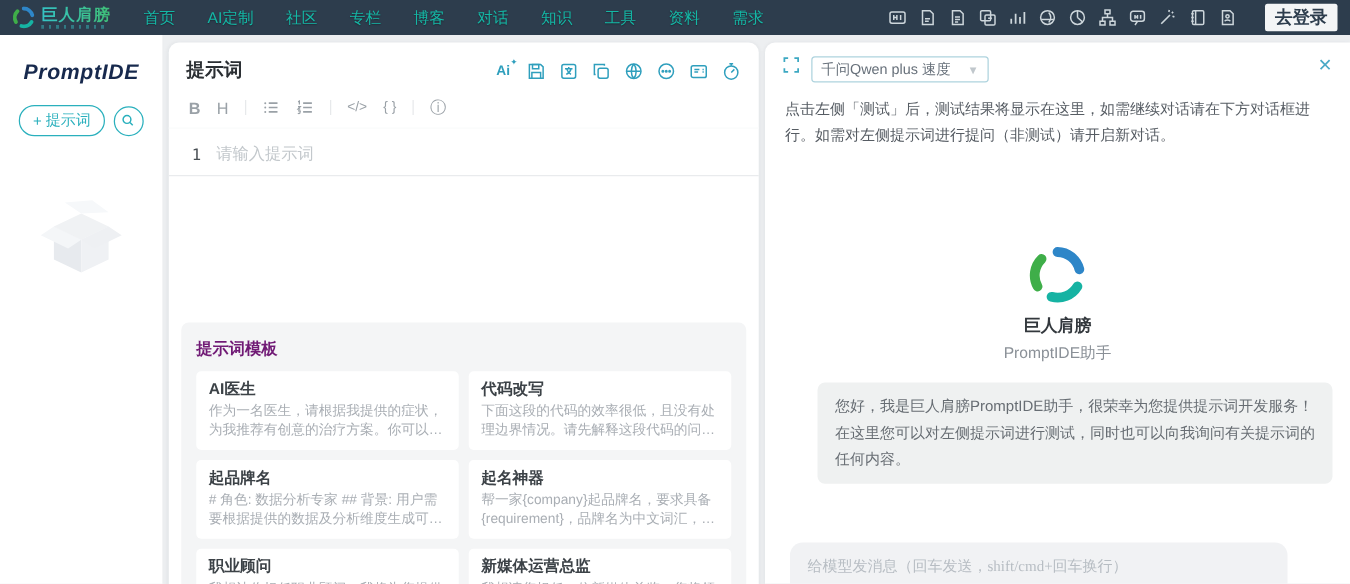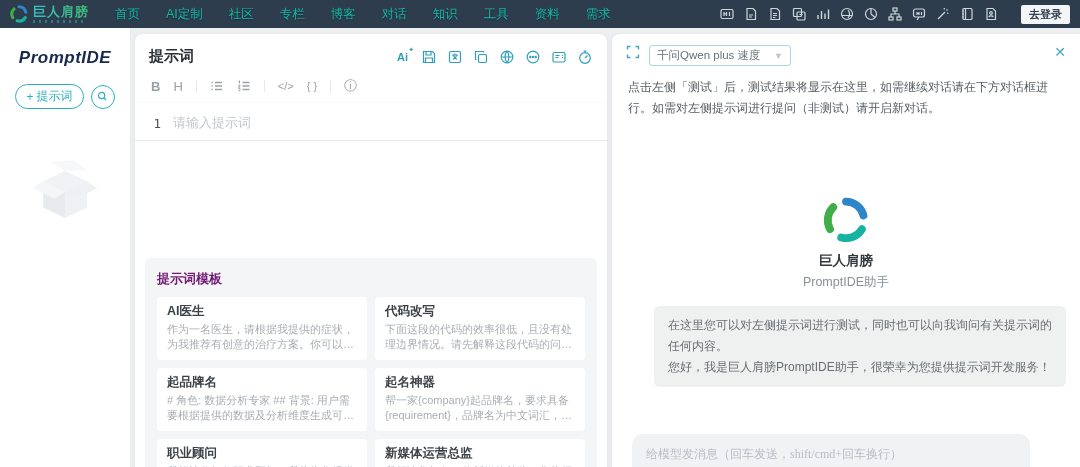--- a/index.html
+++ b/index.html
@@ -12,21 +12,21 @@
   .brand-name{font-size:13px;font-weight:700;letter-spacing:1px;
     background:linear-gradient(90deg,#35c2c4,#3fbf76);-webkit-background-clip:text;background-clip:text;color:transparent;}
   .brand-dots{margin-top:2px;height:3px;width:54px;opacity:.45;
     background:repeating-linear-gradient(90deg,#35c2c4 0 2px,transparent 2px 6px);}
   .menu{display:flex;align-items:center;gap:26px;margin-left:26px;}
   .menu-item{font-size:12.5px;font-weight:400;color:#14b8a6;cursor:pointer;
     text-shadow:0 1px 1px rgba(0,0,0,.35);}
   .nav-right{margin-left:auto;display:flex;align-items:center;gap:9px;}
   .nav-ico{width:15px;height:15px;display:inline-flex;align-items:center;justify-content:center;color:#cdd6db;}
   .nav-ico svg{width:14px;height:14px;}
-  .login-btn{margin-left:14px;background:#f3f5f6;color:#2d3d4d;font-size:11px;
+  .login-btn{margin-left:14px;background:#f3f5f6;color:#2d3d4d;font-size:14px;
     padding:2px 8px;border-radius:2px;font-weight:600;cursor:pointer;}
   
   .sidebar{position:absolute;top:28px;left:0;width:131px;bottom:0;background:#fff;
     border-right:1px solid #e7eaec;box-sizing:border-box;}
   .side-title{margin-top:20px;text-align:center;font-size:17px;font-weight:700;
     font-style:italic;color:#17294d;letter-spacing:.5px;}
   .side-actions{display:flex;justify-content:center;align-items:center;gap:7px;margin-top:16px;}
   .pill-btn{display:inline-flex;align-items:center;gap:3px;border:1px solid #2ab0bd;color:#2ab0bd;
     border-radius:14px;padding:3px 10px;font-size:12px;cursor:pointer;background:#fff;}
   .circ-btn{width:22px;height:22px;border:1px solid #2ab0bd;border-radius:50%;
@@ -345,19 +345,19 @@
       <g fill="none" stroke-width="17" stroke-linecap="round">
         <path d="M50 10 A40 40 0 0 1 88 40" stroke="#2e86c8"></path>
         <path d="M50 10 A40 40 0 0 1 88 40" stroke="#16b3a3" transform="rotate(120 50 50)"></path>
         <path d="M50 10 A40 40 0 0 1 88 40" stroke="#3fae49" transform="rotate(240 50 50)"></path>
       </g>
     </svg>
     <div class="hero-name">巨人肩膀</div>
     <div class="hero-role">PromptIDE助手</div>
   </div>
   <div class="bubble">
+    <div>您好，我是巨人肩膀PromptIDE助手，很荣幸为您提供提示词开发服务！</div>
     <div>在这里您可以对左侧提示词进行测试，同时也可以向我询问有关提示词的任何内容。</div>
-    <div>您好，我是巨人肩膀PromptIDE助手，很荣幸为您提供提示词开发服务！</div>
   </div>
   <div class="composer">
     <input type="text" placeholder="给模型发消息（回车发送，shift/cmd+回车换行）" style="">
   </div>
 </div>
 
 </body></html>

